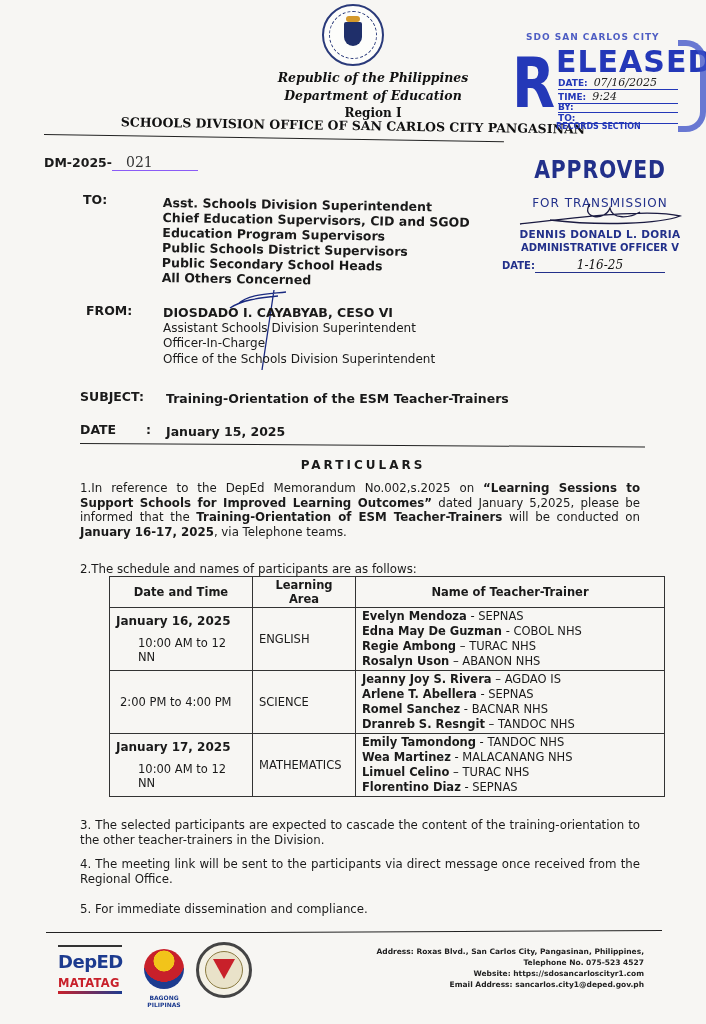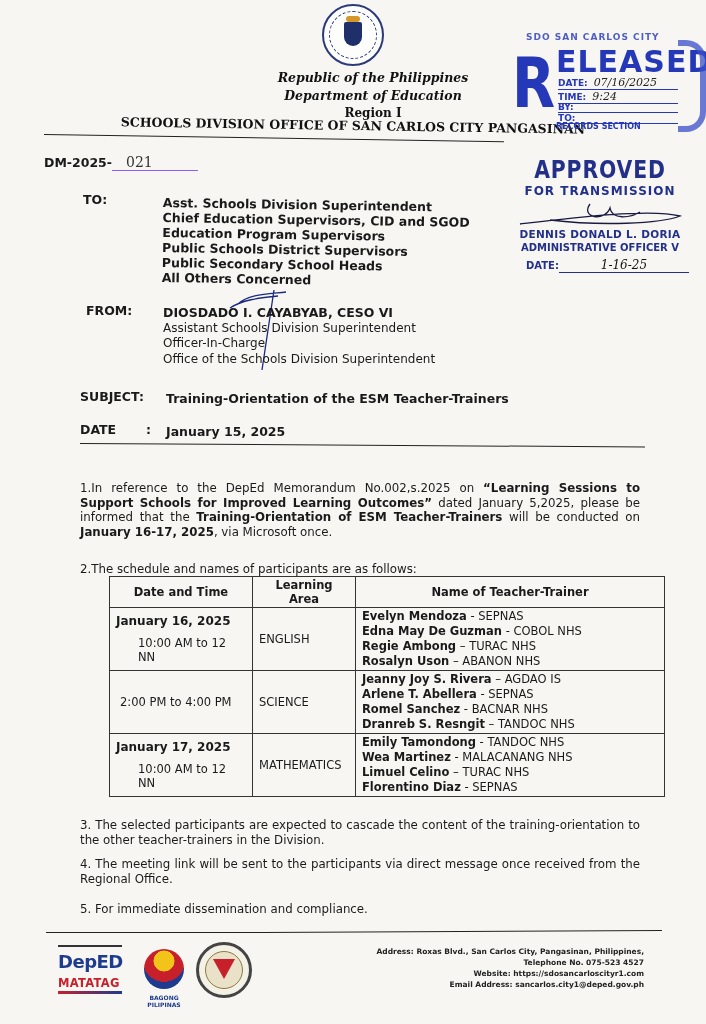--- a/index.html
+++ b/index.html
@@ -55,25 +55,25 @@
   .stamp-released .r3 { top: 72px; }
   .stamp-released .r4 { top: 83px; }
   .stamp-released .foot { position: absolute; left: 48px; top: 92px; font-size: 8px; font-weight: bold; }
   .stamp-released .bracket { position: absolute; left: 170px; top: 10px; width: 22px; height: 80px; border: 6px solid #3a4fc8; border-left: none; border-radius: 0 20px 20px 0; opacity: .75; }
 
   .stamp-approved {
     position: absolute; left: 500px; top: 158px; width: 200px; height: 120px;
     color: #22308a; text-align: center;
   }
   .stamp-approved .a1 { font-size: 24px; font-weight: bold; letter-spacing: 1px; transform: scaleX(.85); line-height: 1; }
-  .stamp-approved .a2 { font-size: 12px; font-weight: bold; margin-top: 2px; letter-spacing: 1px; }
+  .stamp-approved .a2 { font-size: 12px; font-weight: normal; margin-top: 14px; letter-spacing: 1px; }
   .stamp-approved .sig { position: absolute; left: 10px; top: 40px; width: 180px; height: 30px; }
   .stamp-approved .a3 { position: absolute; left: 0; top: 70px; width: 200px; font-size: 10.5px; font-weight: bold; letter-spacing: .3px; }
   .stamp-approved .a4 { position: absolute; left: 0; top: 84px; width: 200px; font-size: 10px; font-weight: bold; }
-  .stamp-approved .a5 { position: absolute; left: 2px; top: 100px; font-size: 10px; font-weight: bold; text-align: left; margin-left: 24px; }
+  .stamp-approved .a5 { position: absolute; left: 2px; top: 100px; font-size: 10px; font-weight: bold; text-align: left; }
   .stamp-approved .a5 .line { display: inline-block; width: 130px; border-bottom: 1.2px solid #22308a; color: #111; font-family: "DejaVu Serif", serif; font-style: italic; font-weight: normal; font-size: 12px; text-align: center; }
 
   
   .memo-no { position: absolute; left: 44px; top: 154px; font-size: 12.5px; font-weight: bold; }
   .memo-no .num { display: inline-block; width: 86px; border-bottom: 1px solid #8b5cf6; font-family: "DejaVu Serif", serif; font-weight: normal; font-size: 14px; padding-left: 14px; box-sizing: border-box; color: #333; }
 
   .lbl { position: absolute; left: 83px; font-size: 12.5px; font-weight: bold; }
   .lbl-to { top: 192px; }
   .lbl-from { top: 303px; left: 86px; }
   .lbl-subj { top: 389px; left: 80px; }
@@ -194,21 +194,22 @@
     <div>Office of the Schools Division Superintendent</div>
   </div>
 
   <div class="lbl lbl-subj">SUBJECT:</div>
   <div class="subj-val">Training-Orientation of the ESM Teacher-Trainers</div>
   <div class="lbl lbl-date">DATE</div>
   <div class="date-colon">:</div>
   <div class="date-val">January 15, 2025</div>
   <div class="date-rule"></div>
 
-  <div class="para p1"><span>1.In reference to the DepEd Memorandum No.002,s.2025 on </span><b>“Learning Sessions to Support Schools for Improved Learning Outcomes”</b><span> dated January 5,2025, please be informed that the </span><b>Training-Orientation of ESM Teacher-Trainers</b><span> will be conducted on </span><b>January 16-17, 2025</b><span>, via Microsoft once.</span></div>
+  <div class="part-title">PARTICULARS</div>
+  <div class="para p1"><span>1.In reference to the DepEd Memorandum No.002,s.2025 on </span><b>“Learning Sessions to Support Schools for Improved Learning Outcomes”</b><span> dated January 5,2025, please be informed that the </span><b>Training-Orientation of ESM Teacher-Trainers</b><span> will be conducted on </span><b>January 16-17, 2025</b><span>, via Telephone teams.</span></div>
   <div class="para p2">2.The schedule and names of participants are as follows:</div>
 
   <table class="sched">
     <thead>
       <tr>
         <th class="c1">Date and Time</th>
         <th class="c2">Learning Area</th>
         <th>Name of Teacher-Trainer</th>
       </tr>
     </thead>

